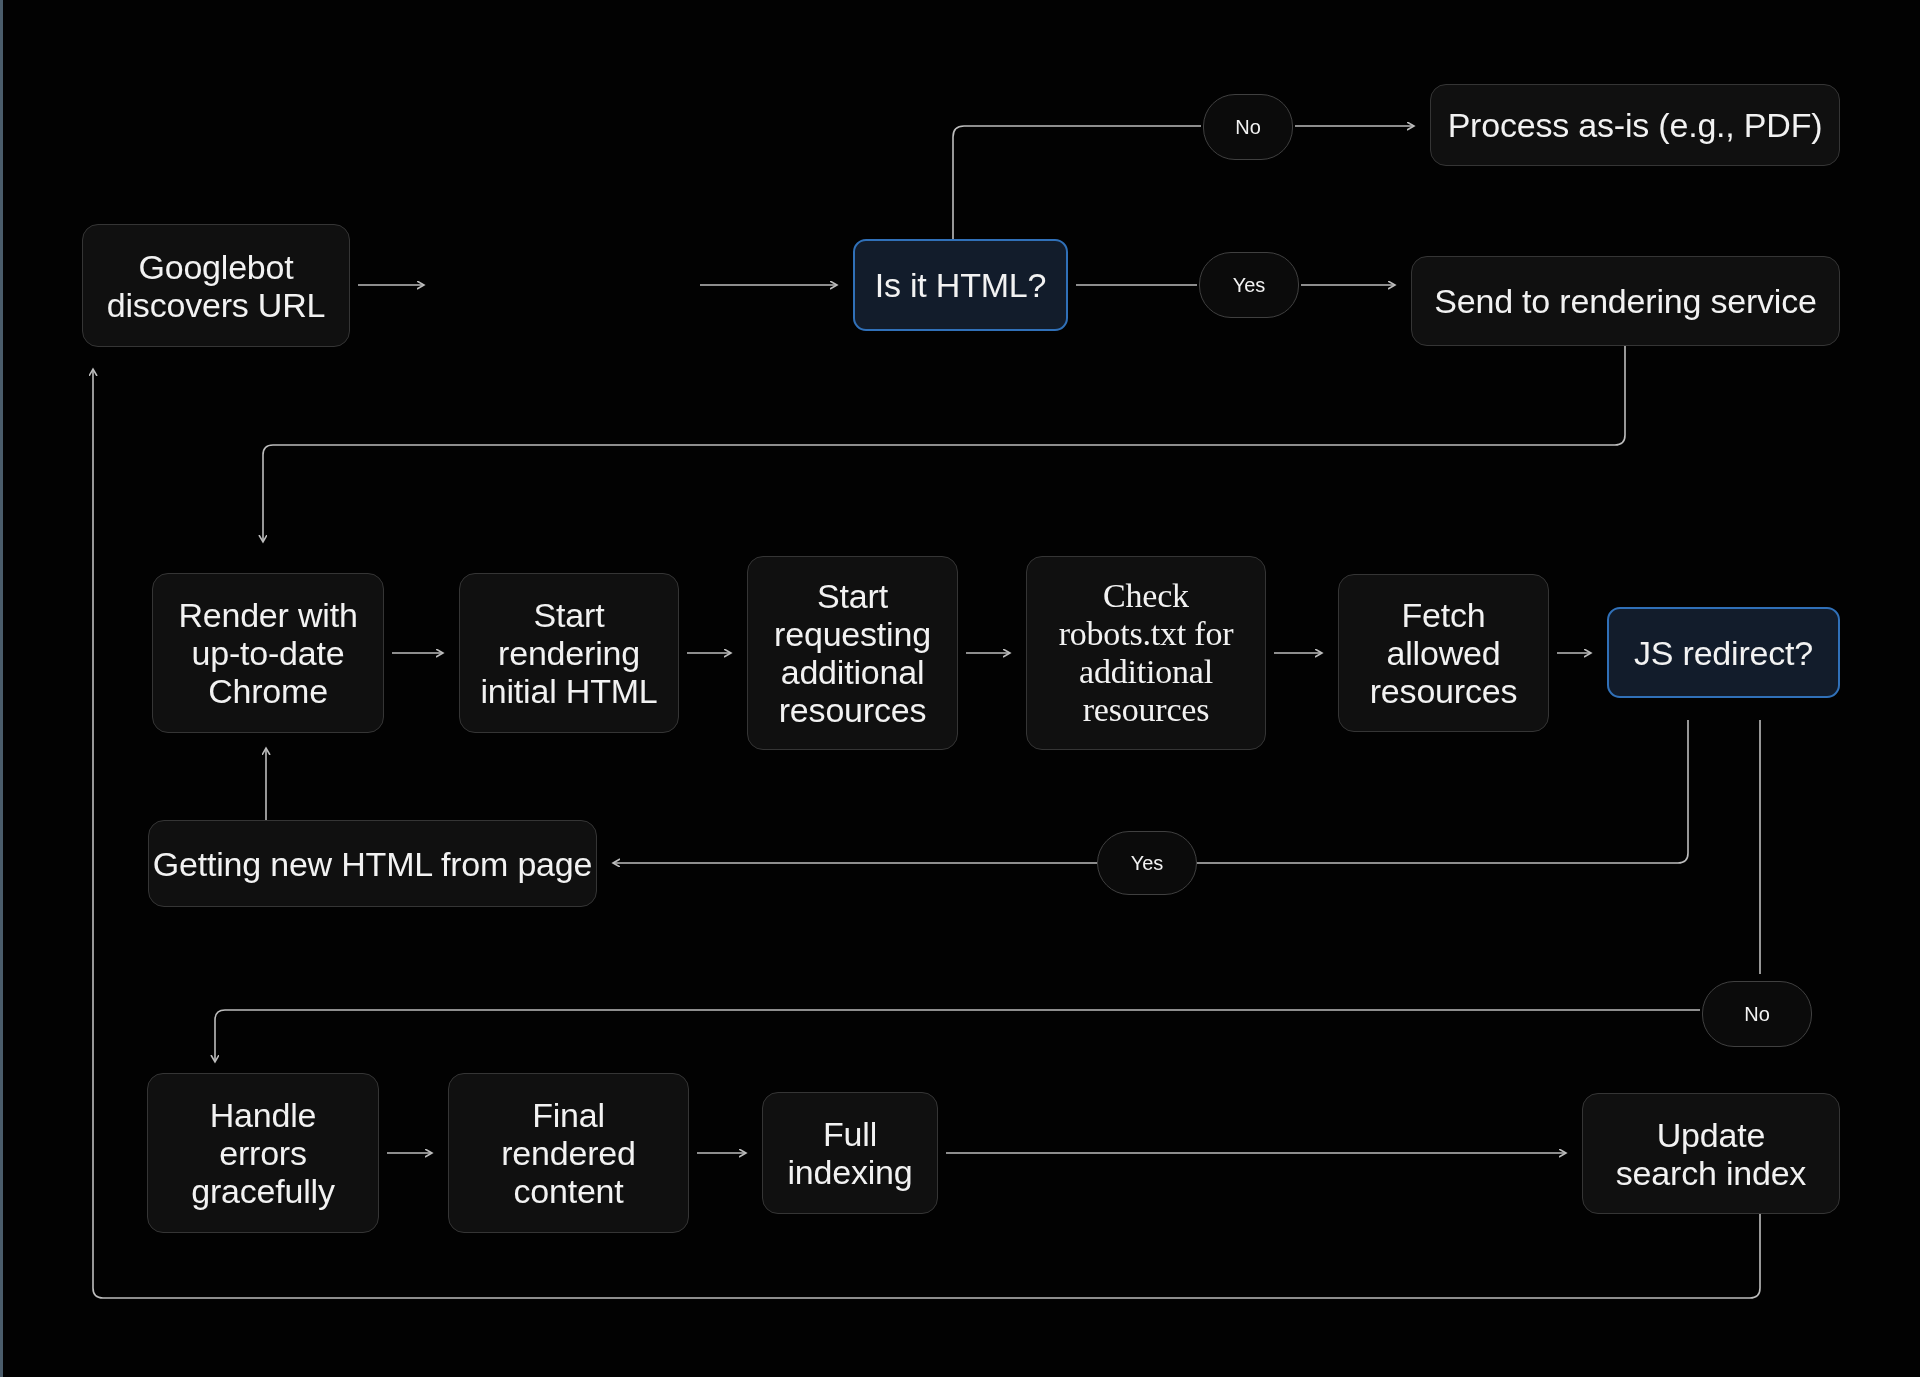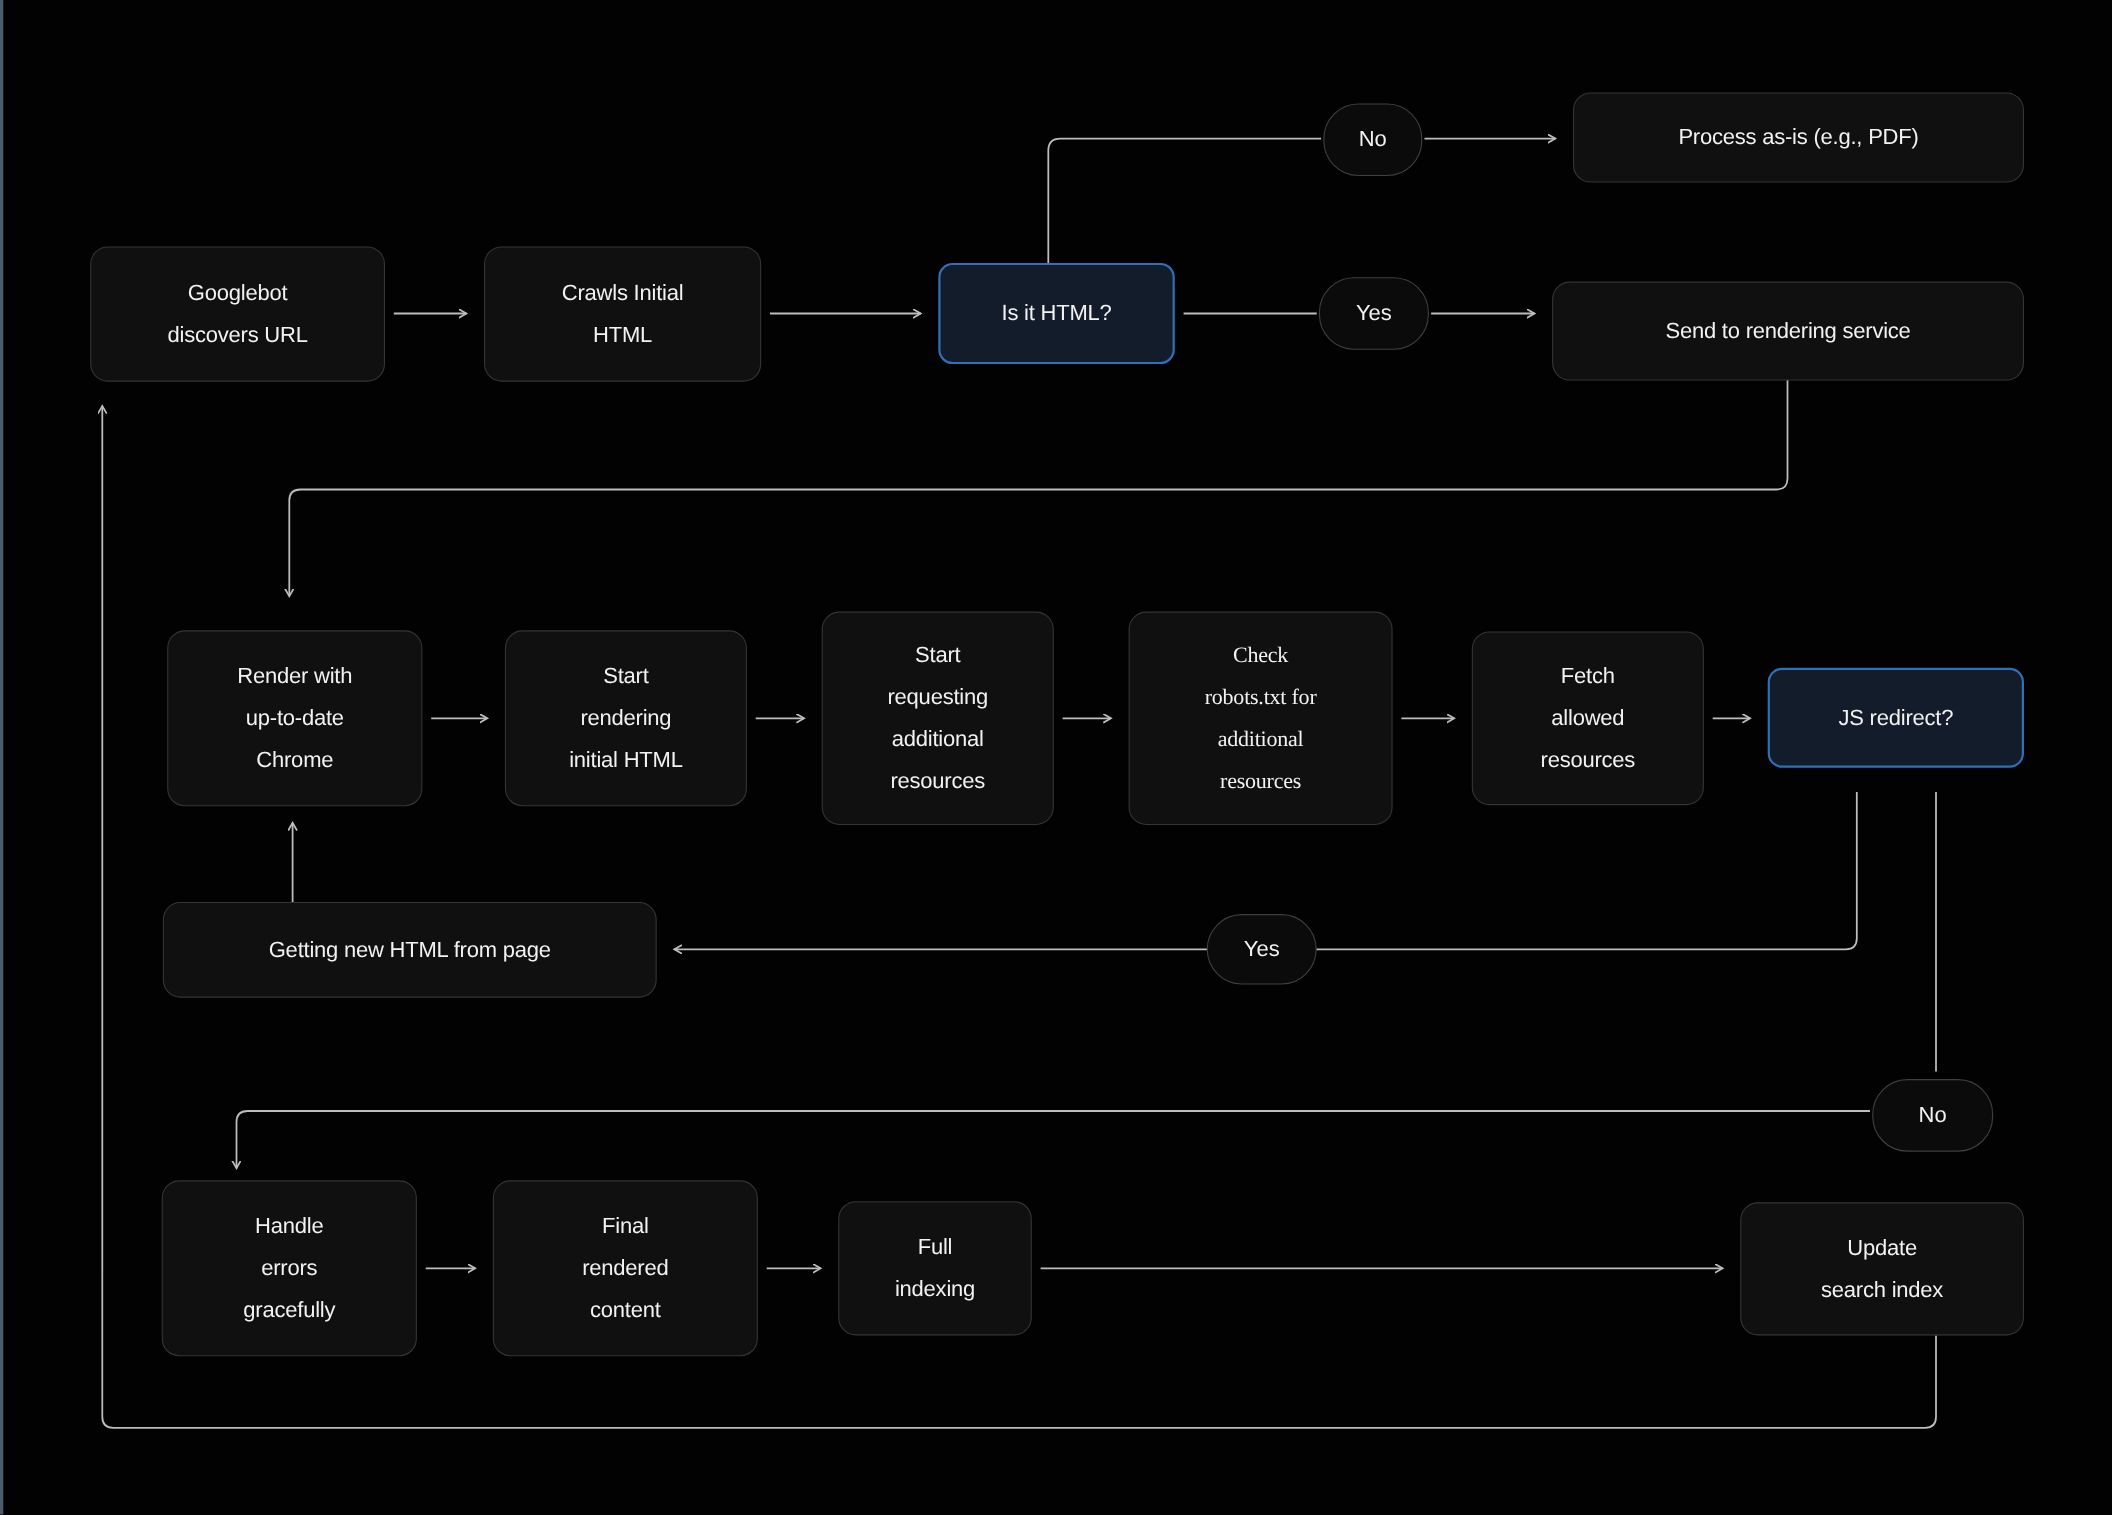--- a/index.html
+++ b/index.html
@@ -29,21 +29,21 @@
   }
   svg.connectors{position:absolute;left:0;top:0;width:1920px;height:1377px;}
   svg.connectors path{fill:none;stroke:var(--line);stroke-width:1.6;}
   .node{
     position:absolute;
     display:flex;align-items:center;justify-content:center;
     text-align:center;
     background:var(--box-fill);
     border:1.5px solid var(--box-border);
     border-radius:16px;
-    font-size:20px;line-height:38px;
+    font-size:34px;line-height:38px;
     letter-spacing:-0.2px;
     box-sizing:border-box;
   }
   .node span{white-space:pre-line;}
   .node.decision{
     background:var(--accent-fill);
     border:2px solid var(--accent-border);
     border-radius:13px;
   }
   .pill{
@@ -95,24 +95,20 @@
     <path d="M387,1153 L432,1153" marker-end="url(#arrow)"></path>
     <path d="M697,1153 L746,1153" marker-end="url(#arrow)"></path>
     <path d="M946,1153 L1566,1153" marker-end="url(#arrow)"></path>
 
     <path d="M1760,1214 L1760,1288 Q1760,1298 1750,1298 L103,1298 Q93,1298 93,1288 L93,369" marker-end="url(#arrow)"></path>
   </svg>
 
   <div class="node" style="left:82px;top:224px;width:268px;height:123px;">
     <span>Googlebot
 discovers URL</span>
-  </div>
-  <div class="node" style="left:440px;top:224px;width:252px;height:123px;">
-    <span>Crawls Initial
-HTML</span>
   </div>
   <div class="node decision" style="left:853px;top:239px;width:215px;height:92px;">
     <span>Is it HTML?</span>
   </div>
   <div class="node" style="left:1411px;top:240px;width:429px;height:90px;margin-top:16px;">
     <span>Send to rendering service</span>
   </div>
   <div class="node" style="left:1430px;top:84px;width:410px;height:82px;">
     <span>Process as-is (e.g., PDF)</span>
   </div>

